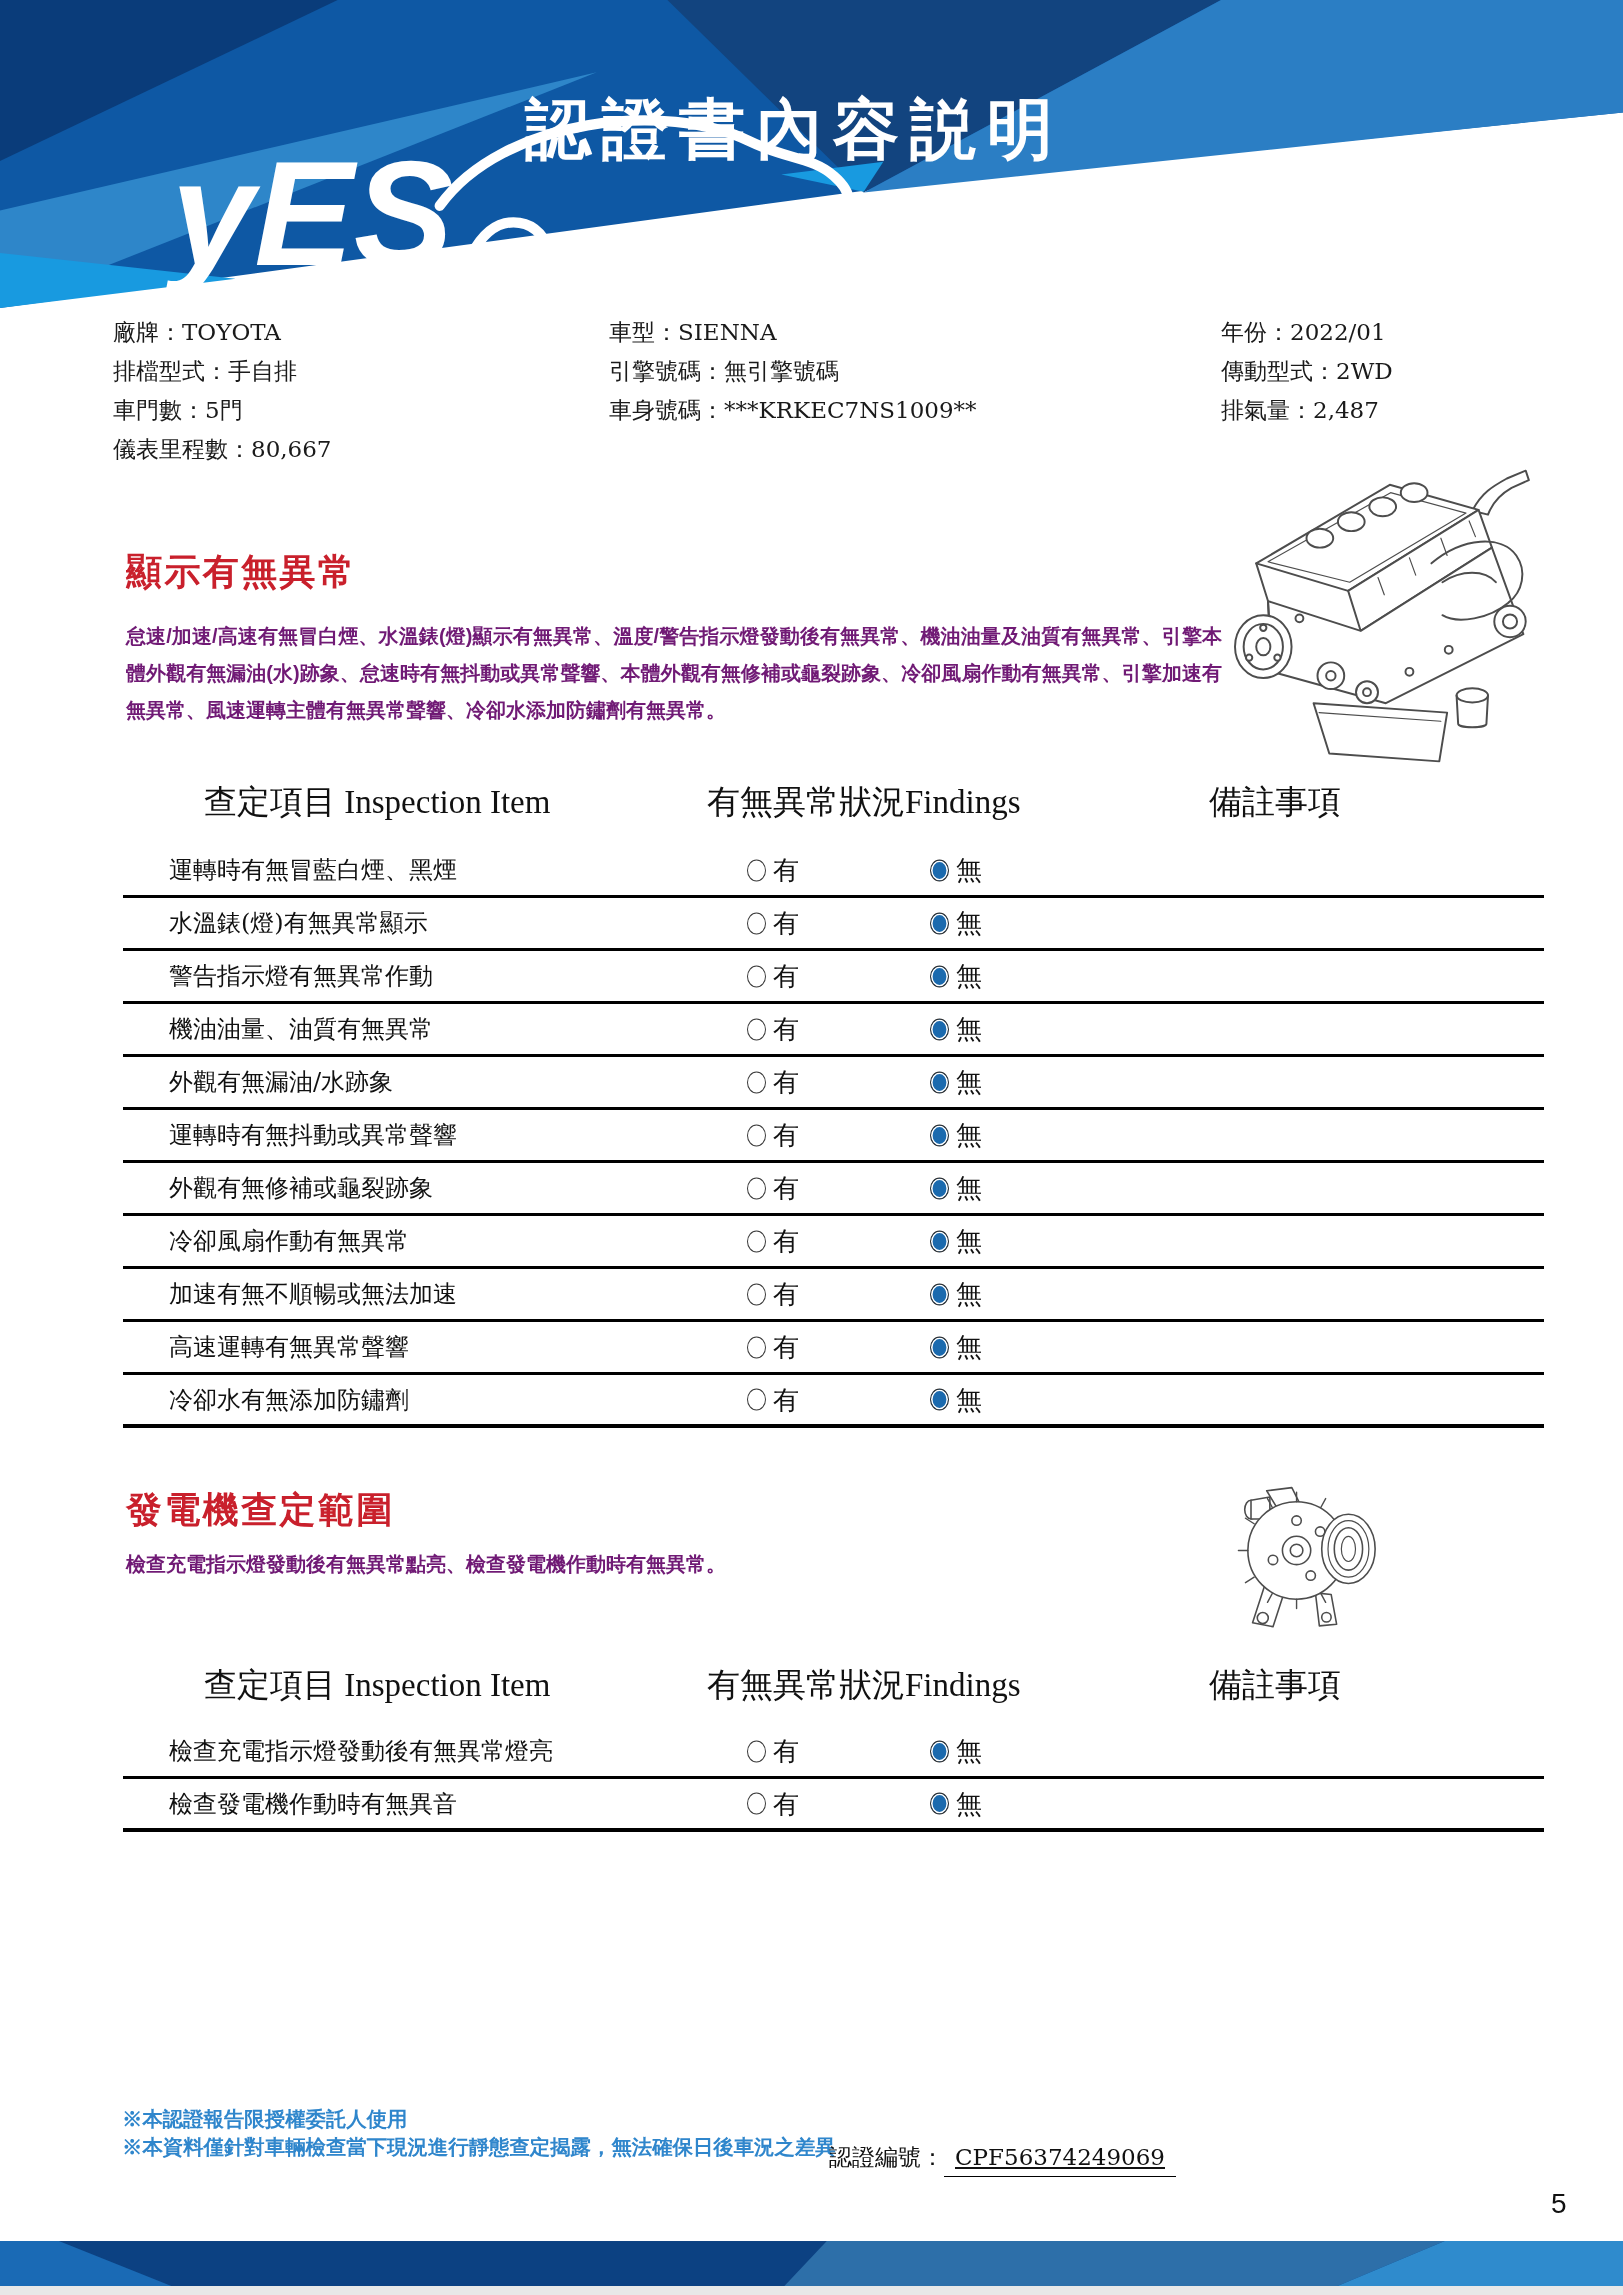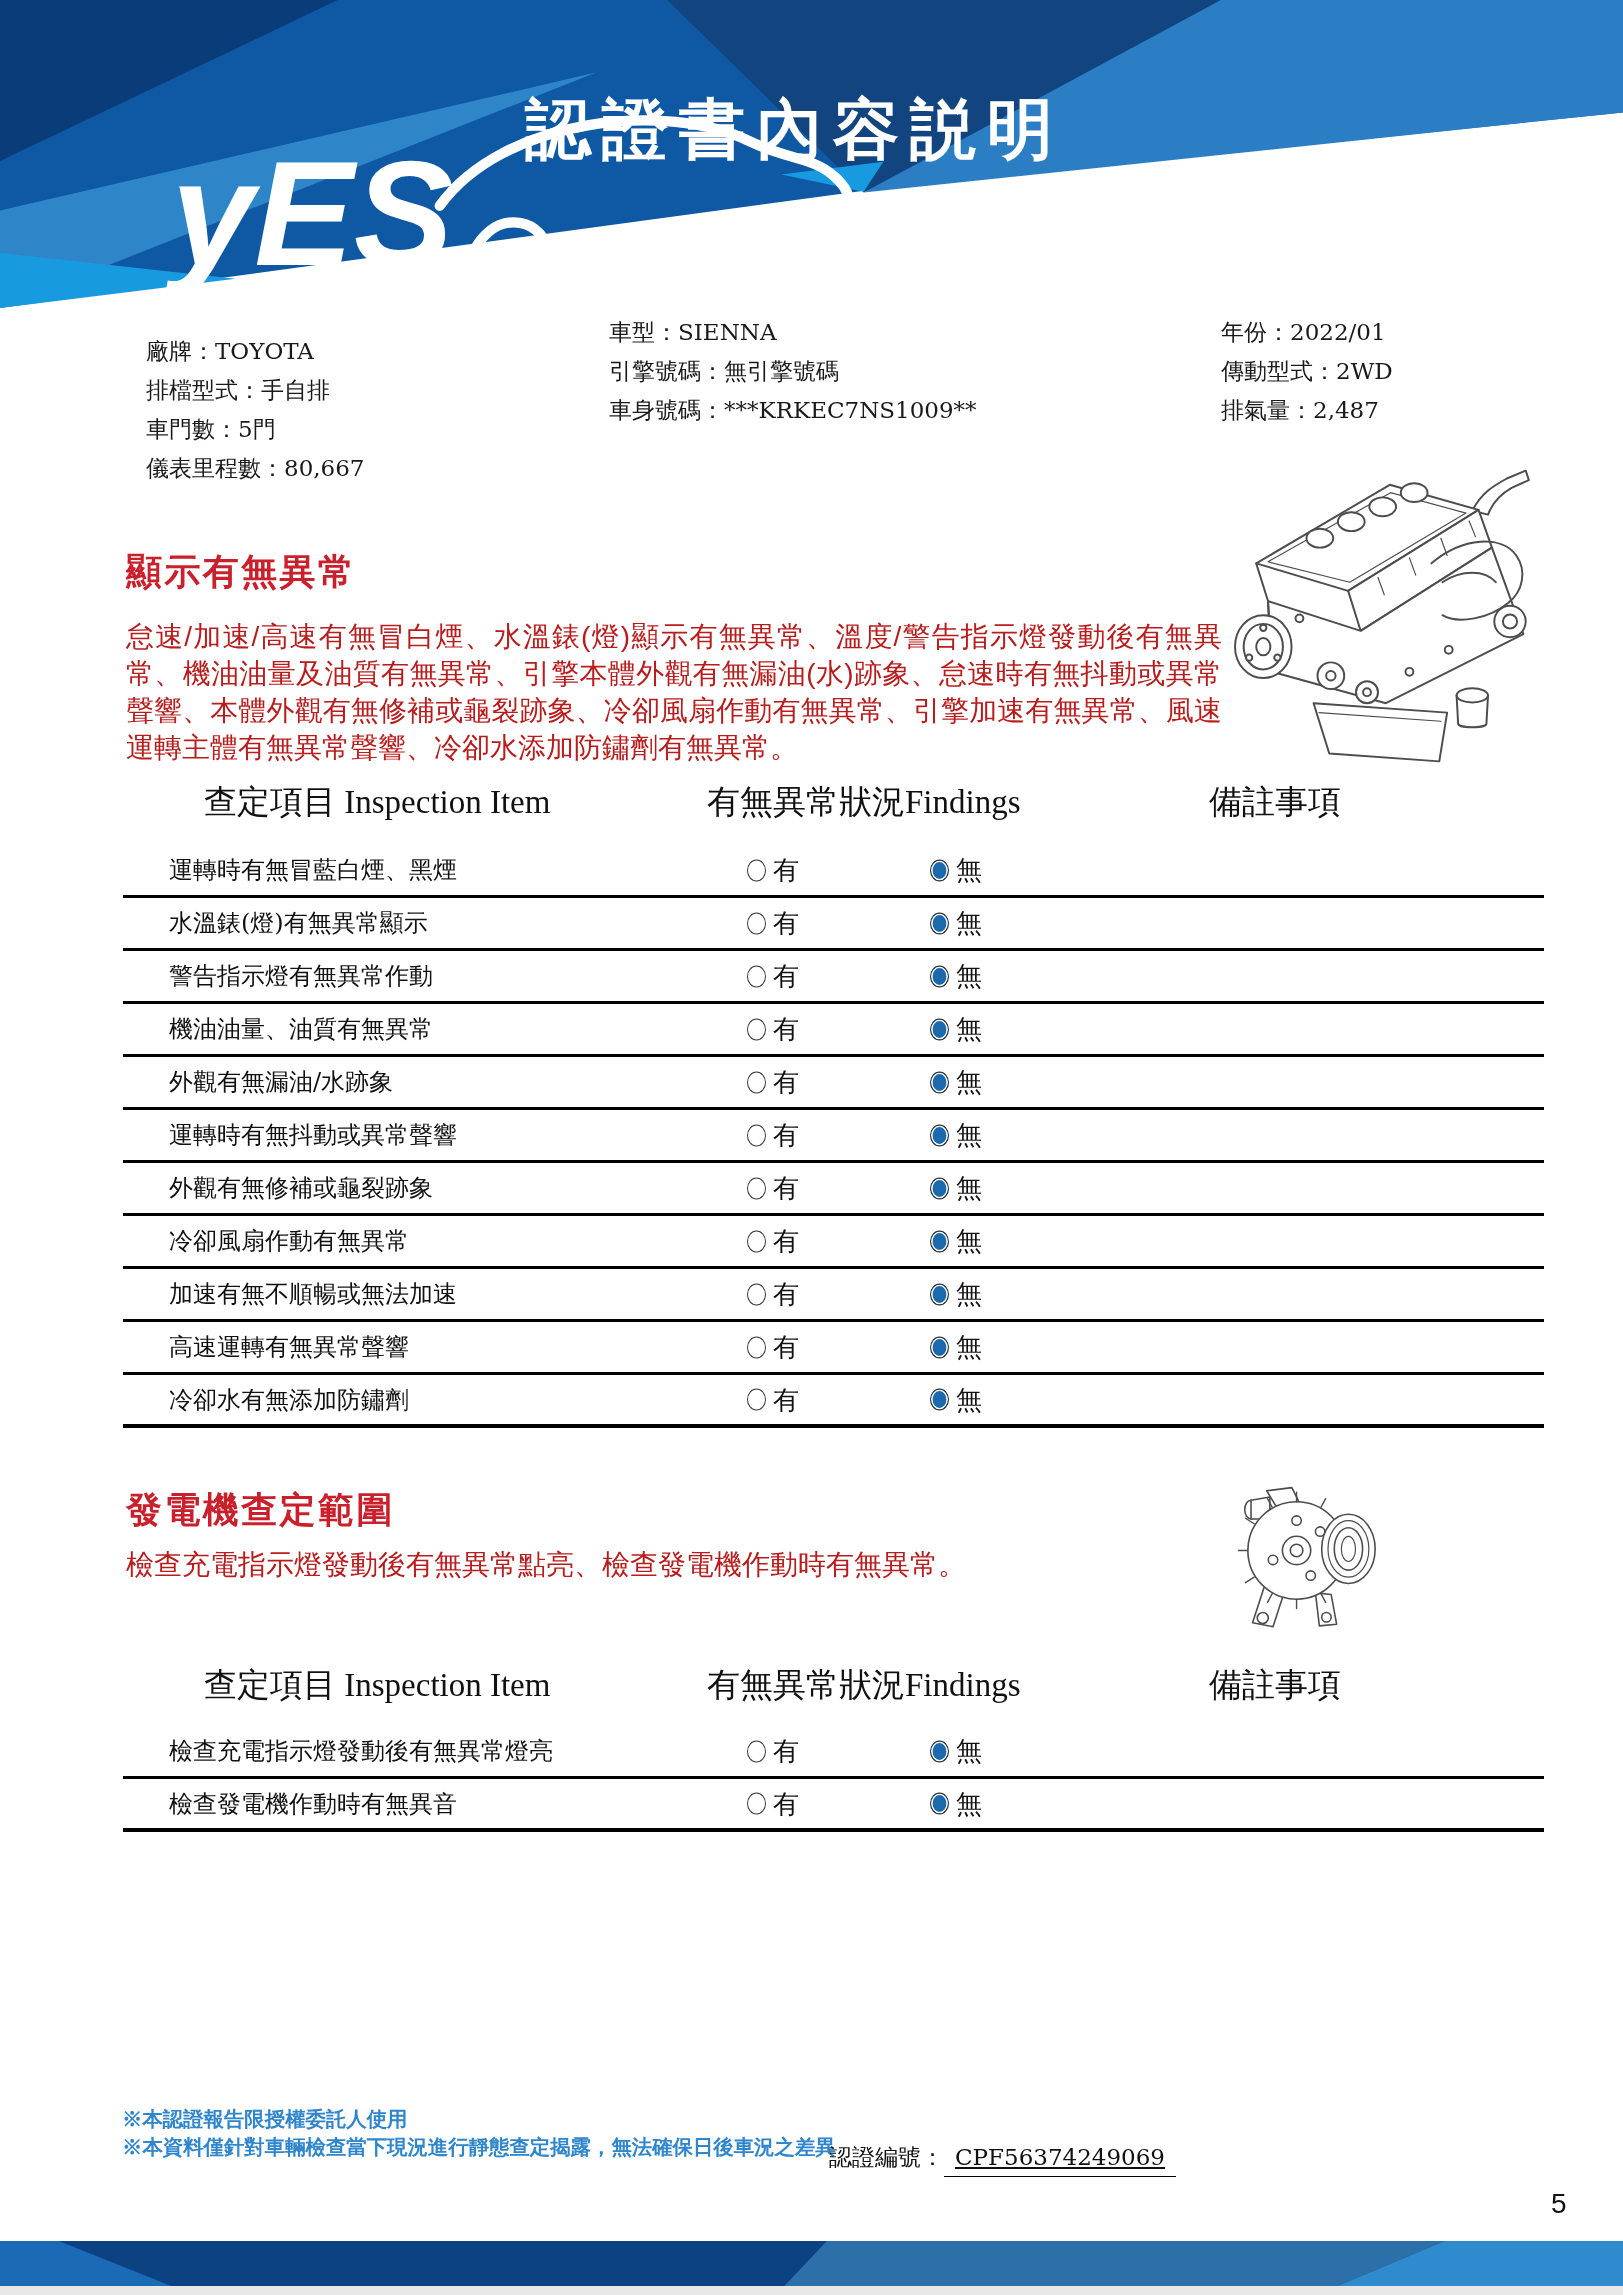--- a/index.html
+++ b/index.html
@@ -14,27 +14,27 @@
   .hdr-svg { position:absolute; left:0; top:0; }
   .hdr-title {
     position:absolute; left:525px; top:85px;
     font-size:66px; font-weight:900; color:#ffffff; letter-spacing:11px;
     white-space:nowrap;
   }
 
   
   .vcol { position:absolute; top:313px; }
   .vcol .vline { height:39px; line-height:39px; font-size:23px; color:#1a1a1a; white-space:nowrap; }
-  .vcol1 { left:146px;margin-top:19px; } .vcol2 { left:609px; } .vcol3 { left:1221px; }
+  .vcol1 { left:113px; } .vcol2 { left:609px; } .vcol3 { left:1221px; }
 
   
   .sec-title { position:absolute; left:126px; font-size:36px; font-weight:800;
                color:#c9202c; letter-spacing:2.4px; white-space:nowrap; }
-  .desc { position:absolute; left:126px; font-weight:400; font-size:28px;
-          line-height:37px; color:#b91c1c; text-align:justify; }
+  .desc { position:absolute; left:126px; font-weight:700; font-size:20px;
+          line-height:37px; color:#701a75; text-align:justify; }
 
   
   .thead { position:absolute; height:33px; }
   .thead span { position:absolute; top:0; font-size:33px; color:#111; text-align:left;
                 font-family:Liberation Serif, serif; white-space:nowrap; }
   .th1 { left:204px; width:416px; }
   .th2 { left:707px; width:361px; }
   .th3 { left:1209px; width:196px; }
 
   .insp-table { position:absolute; left:123px; width:1421px; }

